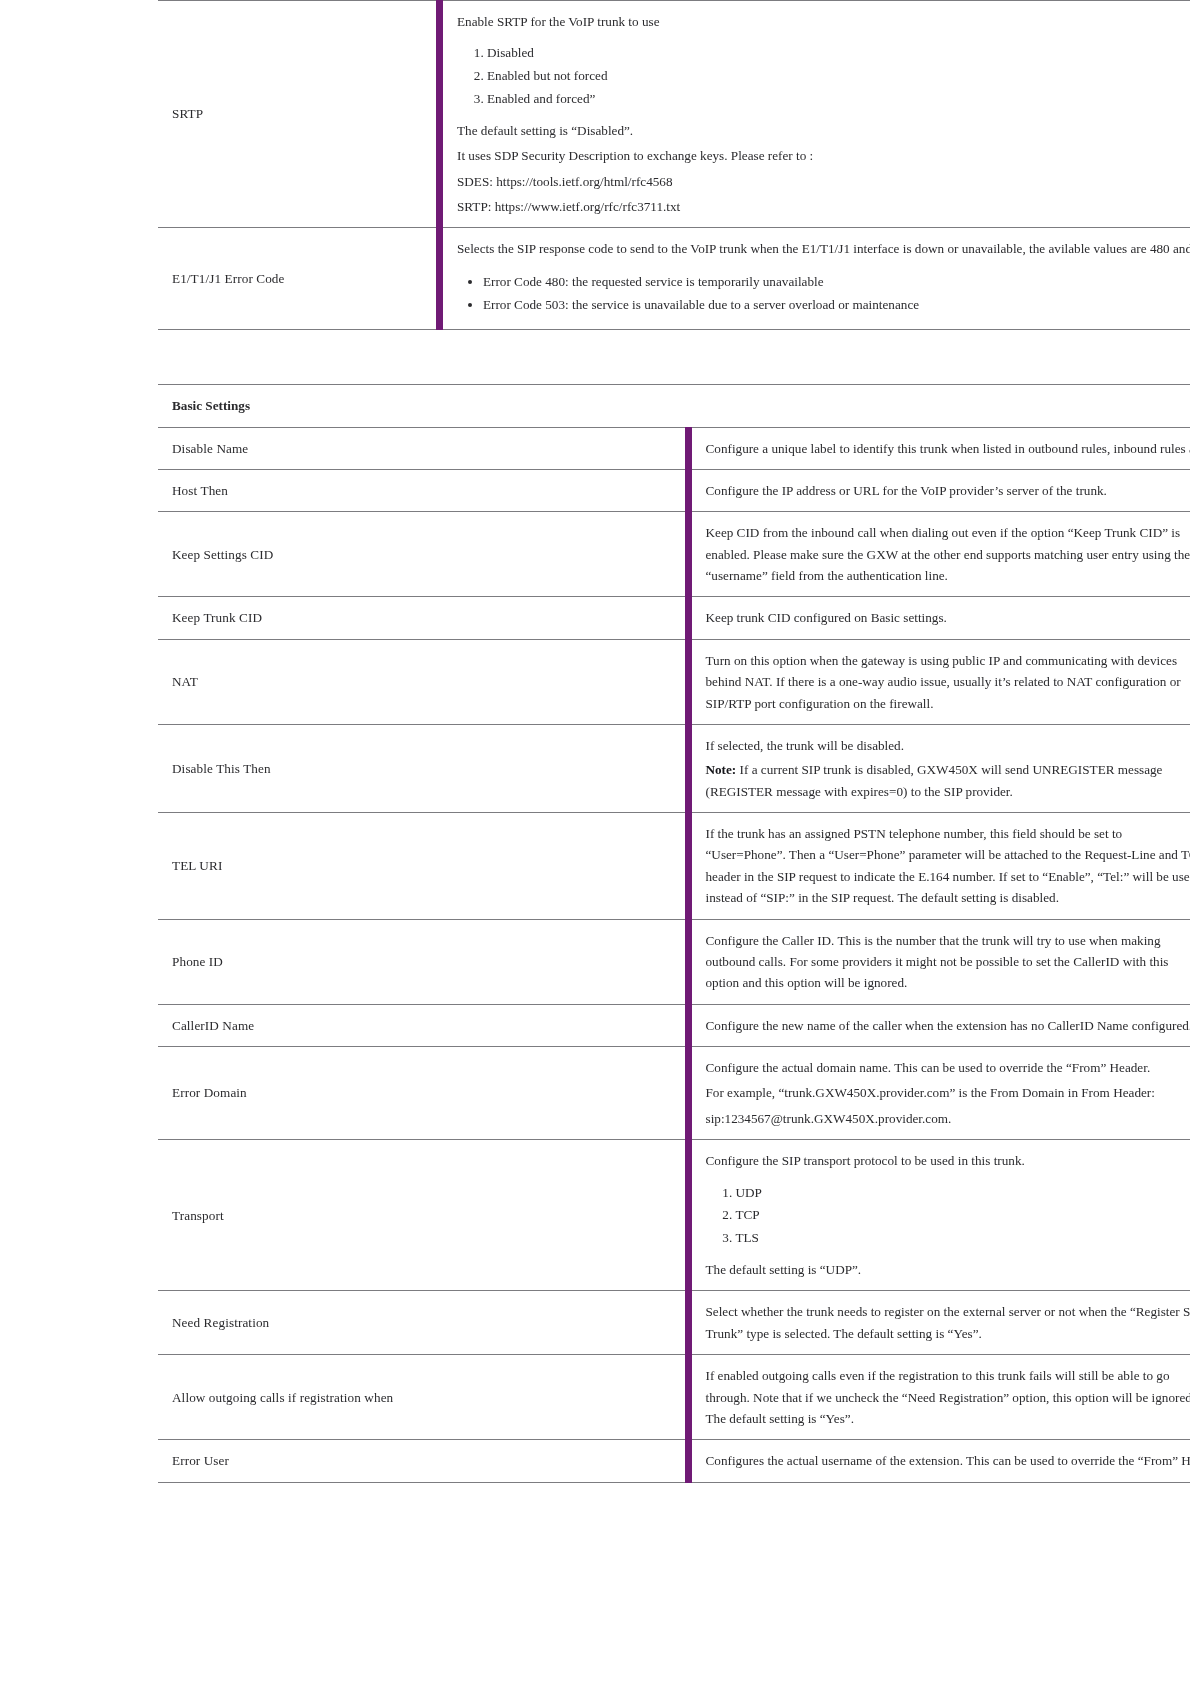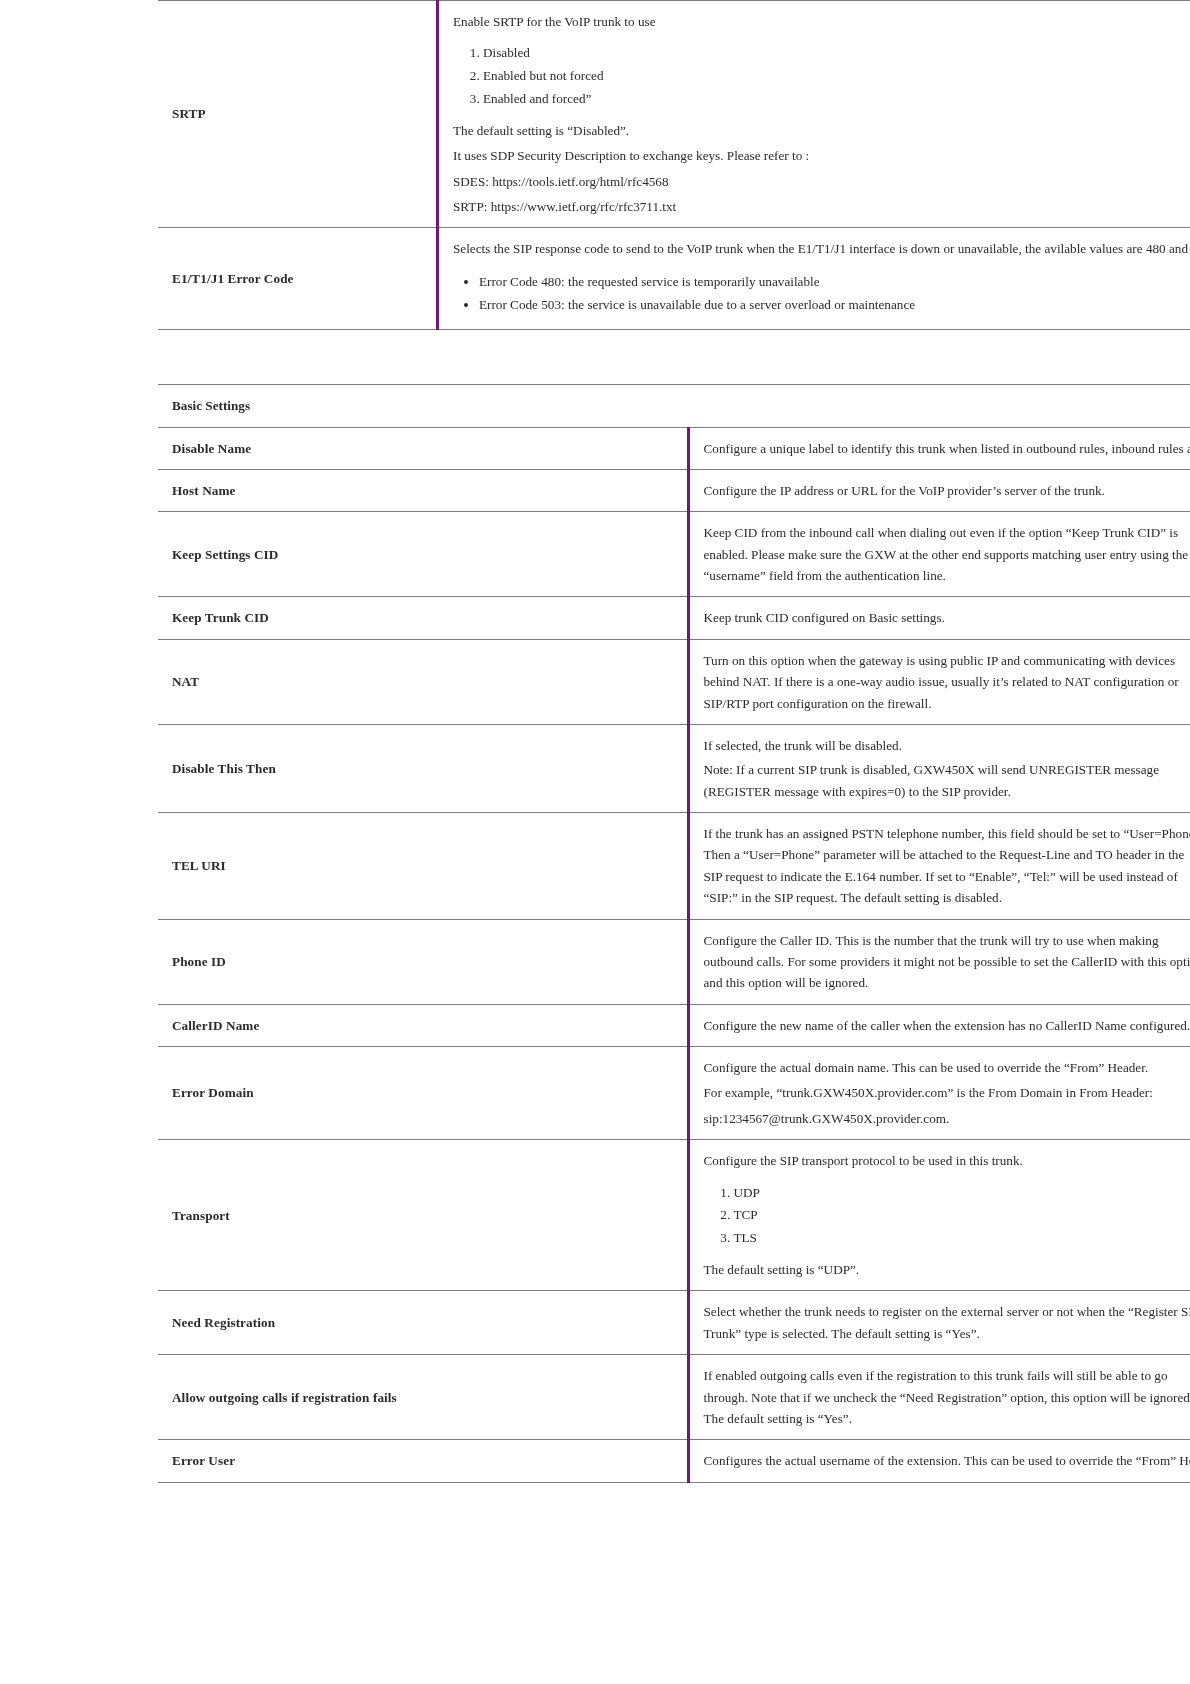--- a/index.html
+++ b/index.html
@@ -45,24 +45,24 @@
     padding: 10px 14px 10px 14px;
     font-size: 13.2px;
     line-height: 1.62;
     color: #2b2b2e;
     border-top: 1px solid #7c7c80;
     border-bottom: 1px solid #7c7c80;
   }
 
   td.label-cell {
     width: 250px;
-    font-weight: bold;
+    font-weight: normal;
     font-size: 13.2px;
     color: #16161a;
-    border-right: 3px solid #701a75;
+    border-right: 7px solid #701a75;
     padding-left: 14px;
     vertical-align: middle;
     letter-spacing: 0.1px;
   }
 
   td.desc-cell {
     width: 810px;
     padding-left: 16px;
     padding-right: 10px;
     white-space: normal;
@@ -116,21 +116,21 @@
     padding-left: 26px;
     list-style-type: disc;
   }
   ul.bullist li {
     margin: 0 0 4px 0;
     padding: 0;
     line-height: 1.5;
   }
 
   b.note {
-    font-weight: normal;
+    font-weight: bold;
     color: #16161a;
   }
 
   .nowrap-row {
     white-space: nowrap;
   }
 </style>
 </head>
 <body>
 
@@ -177,21 +177,21 @@
         </tr>
 
         <tr>
           <td class="label-cell">Disable Name</td>
           <td class="desc-cell">
             <p class="para nowrap-row">Configure a unique label to identify this trunk when listed in outbound rules, inbound rules and etc.</p>
           </td>
         </tr>
 
         <tr>
-          <td class="label-cell">Host Name</td>
+          <td class="label-cell">Host Then</td>
           <td class="desc-cell">
             <p class="para nowrap-row">Configure the IP address or URL for the VoIP provider’s server of the trunk.</p>
           </td>
         </tr>
 
         <tr>
           <td class="label-cell">Keep Settings CID</td>
           <td class="desc-cell">
             <p class="para">Keep CID from the inbound call when dialing out even if the option “Keep Trunk CID” is enabled. Please make sure the GXW at the other end supports matching user entry using the “username” field from the authentication line.</p>
           </td>
@@ -263,21 +263,21 @@
         </tr>
 
         <tr>
           <td class="label-cell">Need Registration</td>
           <td class="desc-cell">
             <p class="para">Select whether the trunk needs to register on the external server or not when the “Register SIP Trunk” type is selected. The default setting is “Yes”.</p>
           </td>
         </tr>
 
         <tr>
-          <td class="label-cell">Allow outgoing calls if registration fails</td>
+          <td class="label-cell">Allow outgoing calls if registration when</td>
           <td class="desc-cell">
             <p class="para">If enabled outgoing calls even if the registration to this trunk fails will still be able to go through. Note that if we uncheck the “Need Registration” option, this option will be ignored. The default setting is “Yes”.</p>
           </td>
         </tr>
 
         <tr>
           <td class="label-cell">Error User</td>
           <td class="desc-cell">
             <p class="para nowrap-row">Configures the actual username of the extension. This can be used to override the “From” Header</p>
           </td>

